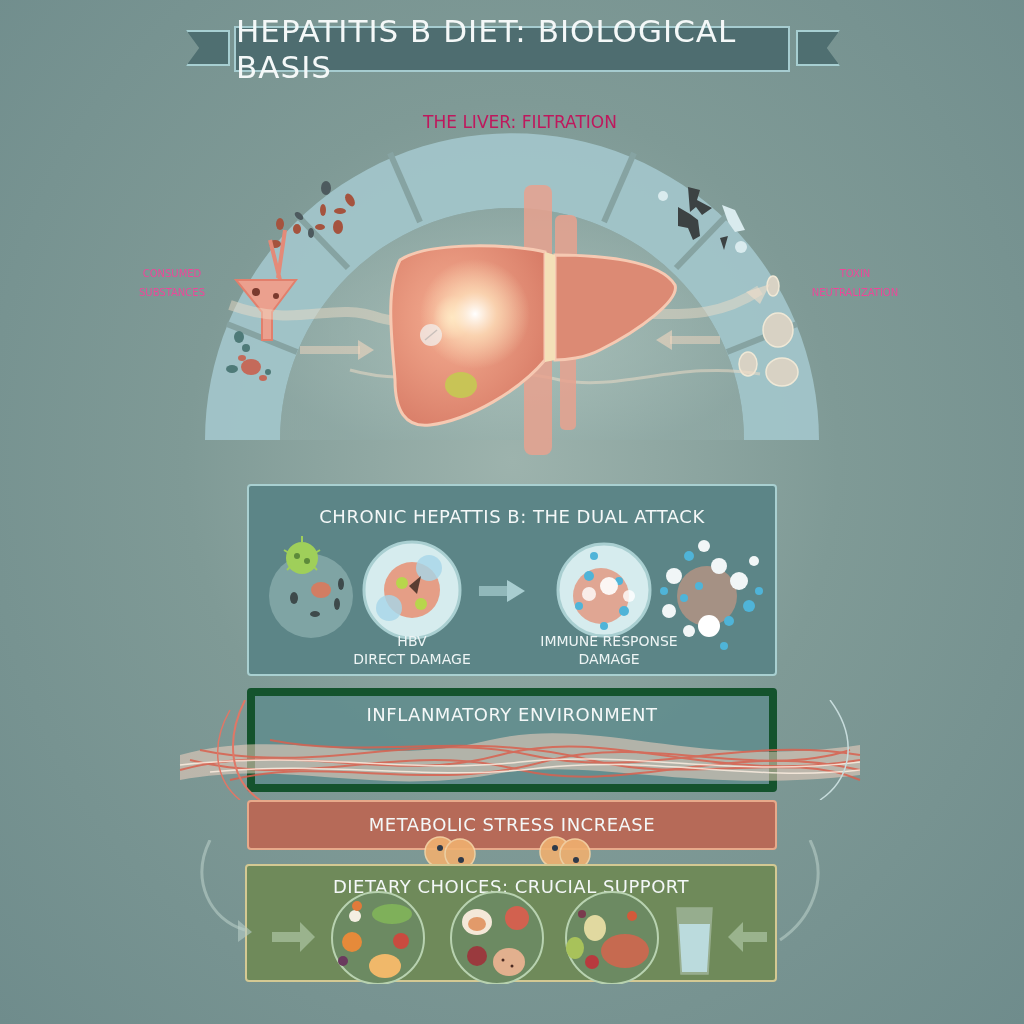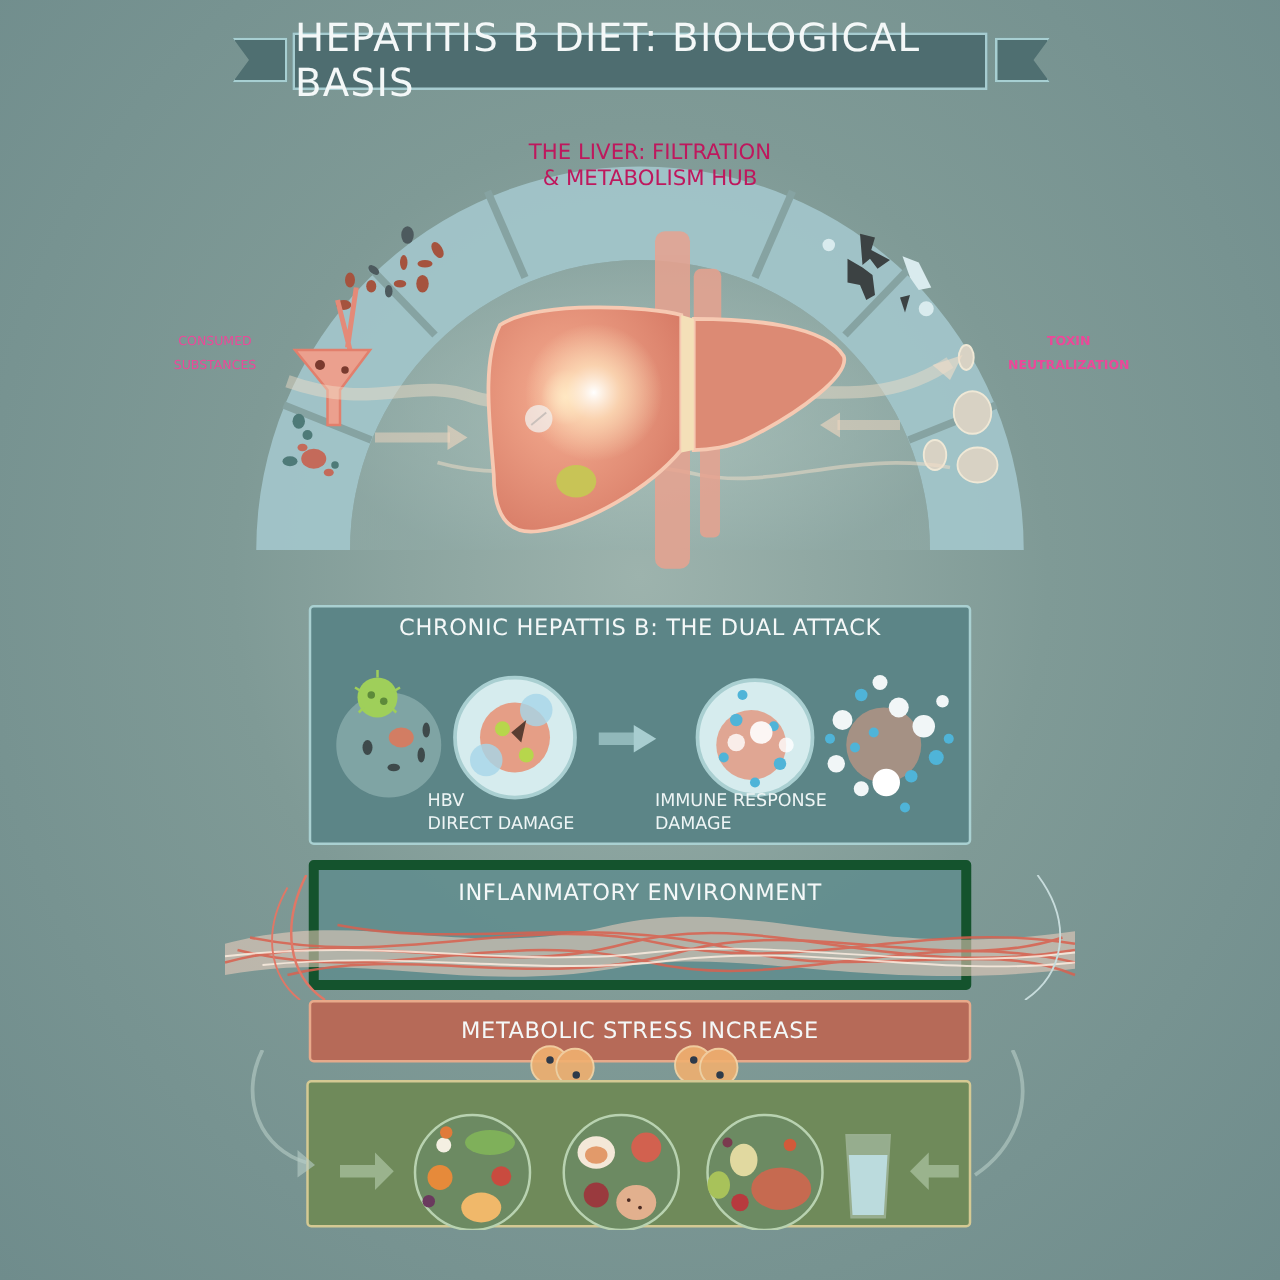--- a/index.html
+++ b/index.html
@@ -24,21 +24,21 @@
   .arc-svg { position:absolute; left:0; top:0; }
   .arc-title { position:absolute; left:380px; top:112px; width:280px; text-align:center; font-size:17px; line-height:21px; color:#be185d; }
   .side-label { position:absolute; font-size:10px; line-height:19px; color:#ec4899; text-align:center; }
   
   .panel { position:absolute; box-sizing:border-box; border-radius:4px; }
   .panel-title { position:absolute; left:0; right:0; text-align:center; font-size:18px; color:#f4f8f8; letter-spacing:0.5px; }
   .dual { left:247px; top:484px; width:530px; height:192px; background:#5c8587; border:2px solid #a9d0d1; }
   .inflam { left:247px; top:688px; width:530px; height:104px; background:rgba(95,140,141,0.85); border:8px solid #14532d; }
   .metab { left:247px; top:800px; width:530px; height:50px; background:#b66a58; border:2px solid #e7a98a; }
   .diet { left:245px; top:864px; width:532px; height:118px; background:#6f8a5a; border:2px solid #d4c993; }
-  .caption { position:absolute; font-size:14px; line-height:18px; color:#eef5f5; }
+  .caption { position:absolute; text-align:center; font-size:14px; line-height:18px; color:#eef5f5; }
 </style>
 </head>
 <body>
 
 <div class="banner-tail left"></div>
 <div class="banner-tail right"></div>
 <div class="banner">
   <span>HEPATITIS B DIET: BIOLOGICAL BASIS</span>
 </div>
 
@@ -140,33 +140,32 @@
   <circle cx="475" cy="314" r="55" fill="url(#glow)"></circle>
   <g>
     <circle cx="431" cy="335" r="11" fill="#f1ece8" opacity="0.8"></circle>
     <line x1="425" y1="340" x2="437" y2="330" stroke="#c9c0bb" stroke-width="1.5"></line>
   </g>
   <ellipse cx="461" cy="385" rx="16" ry="13" fill="#c8c456"></ellipse>
 </svg>
 
 <div class="arc-title">
   <div>THE LIVER: FILTRATION</div>
-  <div>&amp; METABOLISM HUB</div>
 </div>
 <div class="side-label" style="left:118px; top:264px; width:108px;">
   <div>CONSUMED</div>
   <div>SUBSTANCES</div>
 </div>
-<div class="side-label" style="left:780px; top:264px; width:150px;font-weight:bold;">
+<div class="side-label" style="left:780px; top:264px; width:150px;">
   <div>TOXIN</div>
   <div>NEUTRALIZATION</div>
 </div>
 
 <div class="panel dual">
-  <div class="panel-title" style="top:6px;">CHRONIC HEPATTIS B: THE DUAL ATTACK</div>
+  <div class="panel-title" style="top:20px;">CHRONIC HEPATTIS B: THE DUAL ATTACK</div>
   <svg class="abs" style="left:0; top:0;" width="530" height="192">
 
     <circle cx="62" cy="110" r="42" fill="#8fb0b0" opacity="0.7"></circle>
     <g>
       <circle cx="53" cy="72" r="16" fill="#9fcf5a"></circle>
       <g stroke="#9fcf5a" stroke-width="2">
         <line x1="53" y1="50" x2="53" y2="56"></line>
           <line x1="35" y1="64" x2="40" y2="67"></line>
         <line x1="71" y1="64" x2="66" y2="67"></line>
           <line x1="38" y1="84" x2="42" y2="80"></line>
@@ -268,20 +267,21 @@
     <circle cx="135" cy="22" r="15"></circle>
       <circle cx="155" cy="24" r="15"></circle>
   </g>
   <circle cx="20" cy="18" r="3" fill="#2e3a4a"></circle>
     <circle cx="41" cy="30" r="3" fill="#2e3a4a"></circle>
   <circle cx="135" cy="18" r="3" fill="#2e3a4a"></circle>
     <circle cx="156" cy="30" r="3" fill="#2e3a4a"></circle>
 </svg>
 
 <div class="panel diet">
+  <div class="panel-title" style="top:10px;">DIETARY CHOICES: CRUCIAL SUPPORT</div>
   <svg class="abs" style="left:0; top:0;" width="532" height="118">
     <g opacity="0.6">
       <rect x="25" y="66" width="30" height="10" fill="#b8cfb0"></rect>
       <polygon points="53,56 68,71 53,86" fill="#b8cfb0"></polygon>
     </g>
     <g>
       <circle cx="131" cy="72" r="46" fill="#6c8a62" stroke="#b8d2b0" stroke-width="2"></circle>
       <ellipse cx="145" cy="48" rx="20" ry="10" fill="#7fb05a"></ellipse>
       <circle cx="105" cy="76" r="10" fill="#e68a3a"></circle>
       <circle cx="154" cy="75" r="8" fill="#c94b3f"></circle>

